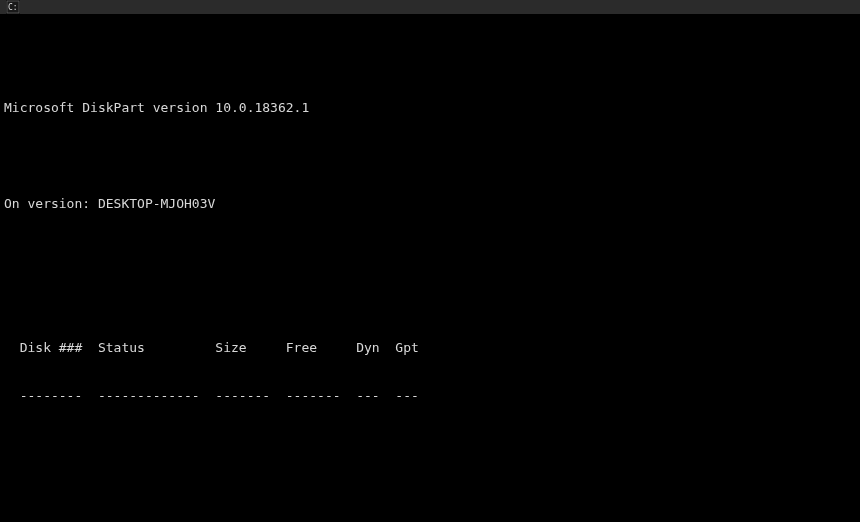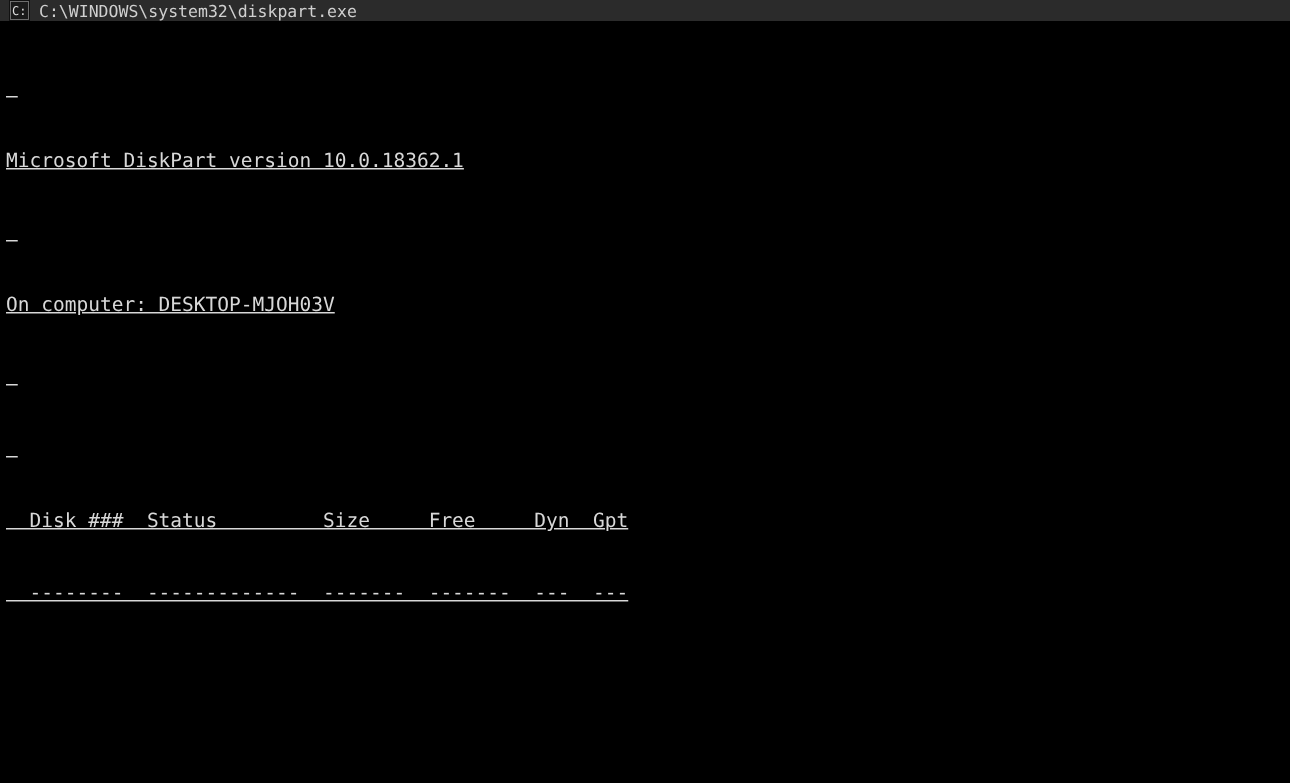--- a/index.html
+++ b/index.html
@@ -42,44 +42,42 @@
     flex: 1;
     background: #000;
     color: #d8d8d8;
     padding: 6px 4px;
     white-space: pre;
     line-height: 16px;
     letter-spacing: 0;
   }
   .console .line {
     min-height: 16px;
-    text-decoration: underline;
   }
 </style>
 </head>
 <body>
 
 <div class="window">
 
   <div class="titlebar">
     <span class="app-icon">
       <svg width="14" height="14" viewBox="0 0 14 14">
         <rect x="0" y="0" width="14" height="14" fill="#111"></rect>
         <rect x="1" y="1" width="12" height="12" fill="#1a1a1a" stroke="#777" stroke-width="0.6"></rect>
         <text x="2" y="10" font-size="8" fill="#ddd" font-family="monospace">C:</text>
       </svg>
     </span>
-    <span>C:\WINDOWS\system32\diskpart.exe</span>
   </div>
 
   <div class="console">
     <div class="line"> </div>
     <div class="line">Microsoft DiskPart version 10.0.18362.1</div>
     <div class="line"> </div>
-    <div class="line">On computer: DESKTOP-MJOH03V</div>
+    <div class="line">On version: DESKTOP-MJOH03V</div>
     <div class="line"> </div>
     <div class="line"> </div>
     <div class="line">  Disk ###  Status         Size     Free     Dyn  Gpt</div>
     <div class="line">  --------  -------------  -------  -------  ---  ---</div>
     
     
     
     
     
     

